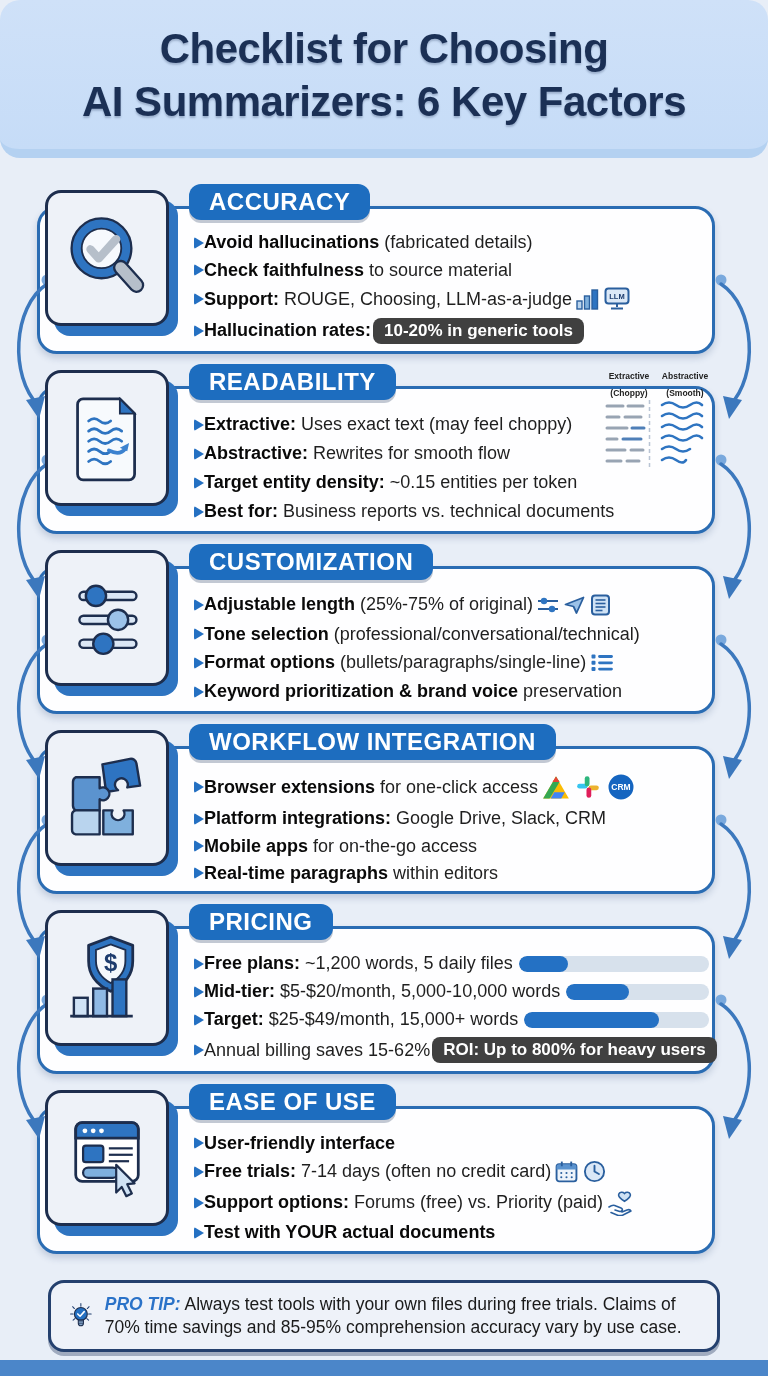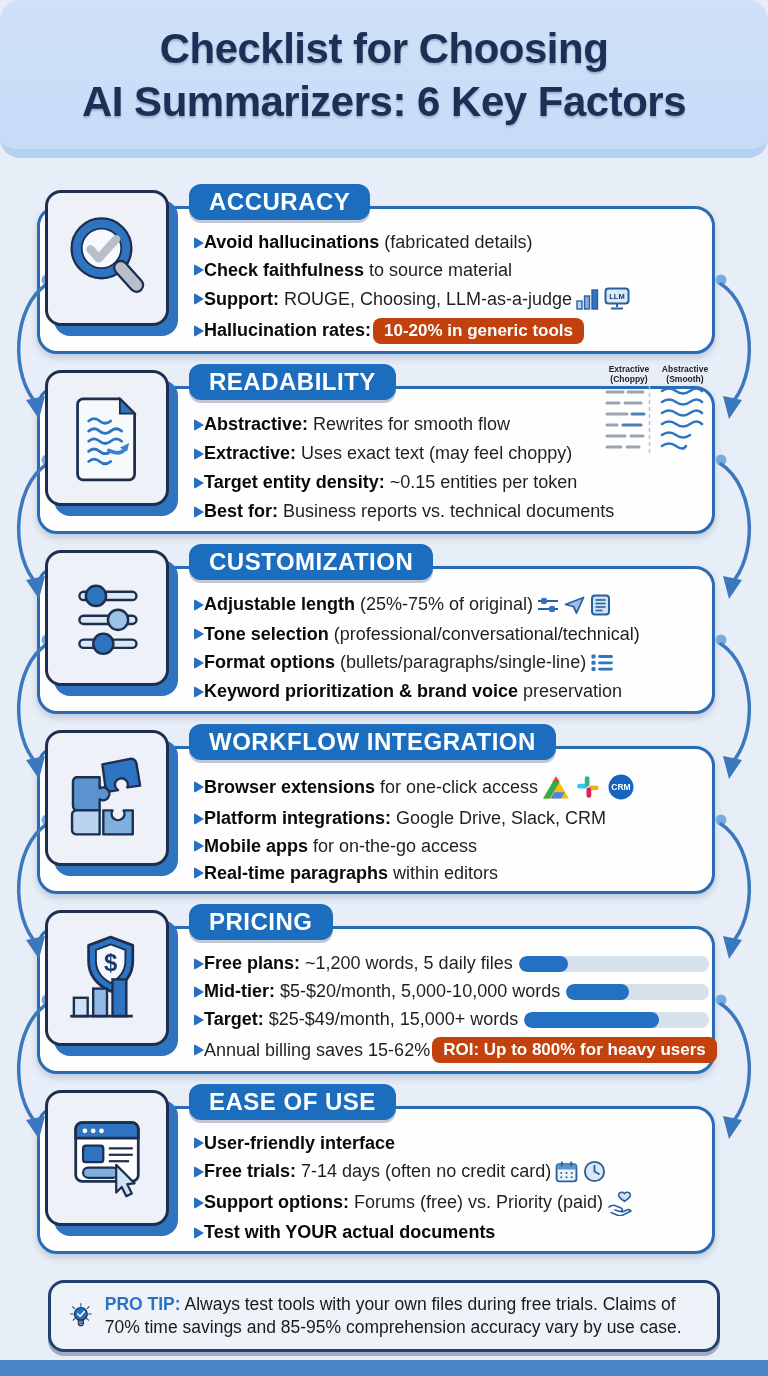--- a/index.html
+++ b/index.html
@@ -21,40 +21,40 @@
          box-shadow:0 3px 0 rgba(15,40,80,.25);}
   .tile{position:absolute;left:16px;top:8px;z-index:2;width:118px;height:130px;background:#eef2f8;
         border:3px solid #1d2e4e;border-radius:16px;box-shadow:9px 10px 0 #2e74c1;
         display:flex;align-items:center;justify-content:center;}
   .bullets{position:absolute;left:165px;right:8px;top:44px;bottom:12px;display:flex;
            flex-direction:column;justify-content:space-evenly;z-index:2;}
   .bl{display:flex;align-items:center;font-size:18px;color:#1f1f1f;white-space:nowrap;}
   .tri{flex:none;width:0;height:0;border-left:10px solid #2470c2;border-top:6px solid transparent;
        border-bottom:6px solid transparent;border-radius:2px;}
   .b{font-weight:700;color:#090909;}
-  .pill{background:#c2410c;color:#fff;font-weight:700;font-size:17px;padding:3px 11px;
+  .pill{background:#404040;color:#fff;font-weight:700;font-size:17px;padding:3px 11px;
         border-radius:8px;margin-left:2px;}
   .mini{flex:none;display:inline-flex;align-items:center;gap:5px;margin-left:4px;}
   
   .bar{flex:1;min-width:58px;height:16px;background:#d7e1ec;border-radius:8px;margin-left:6px;overflow:hidden;}
   .bar>div{height:100%;background:#2471c4;border-radius:8px;}
   
   .diagram{position:absolute;right:4px;top:2px;z-index:4;width:112px;display:flex;}
   .dg-col{width:56px;text-align:center;}
-  .dg-lab{font-size:8.5px;font-weight:700;color:#222;line-height:10px;}
+  .dg-lab{font-size:8.5px;font-weight:700;color:#222;line-height:10px;margin-top:7px;}
   
   .flow{position:absolute;width:52px;height:150px;z-index:1;}
   .flow-l{left:2px;}
   .flow-r{right:2px;transform:scaleX(-1);}
   
   .protip{position:absolute;left:48px;right:48px;top:1280px;height:66px;background:#eef2f9;
           border:3px solid #24406e;border-radius:16px;box-shadow:0 4px 0 rgba(25,45,85,.35);
           display:flex;align-items:center;gap:12px;padding:0 18px;}
   .protip-text{font-size:17.5px;line-height:23px;color:#1a1a1a;}
-  .protip-text .b2{color:#2a72c8;font-weight:700;}
+  .protip-text .b2{color:#2a72c8;font-weight:700;font-style:italic;}
   .footbar{position:absolute;left:0;right:0;bottom:0;height:16px;background:#4b86c9;}
   svg{display:block;}
 </style>
 </head>
 <body>
 
 <div class="page">
 
   <div class="header">
     <div class="title">
@@ -212,25 +212,25 @@
               <path d="M5 40 q7 -5 14 0 t14 0 t12 0"></path>
               <path d="M5 51 q7 -5 14 0 t14 0"></path>
               <path d="M5 62 q7 -5 14 0 t10 0"></path>
             </g>
           </svg>
         </div>
       </div>
       <div class="bullets">
         <div class="bl">
             <span class="tri"></span>
+            <span><span class="b">Extractive:</span><span> Uses exact text (may feel choppy)</span></span>
+          </div>
+        <div class="bl">
+            <span class="tri"></span>
             <span><span class="b">Abstractive:</span><span> Rewrites for smooth flow</span></span>
-          </div>
-        <div class="bl">
-            <span class="tri"></span>
-            <span><span class="b">Extractive:</span><span> Uses exact text (may feel choppy)</span></span>
           </div>
         <div class="bl">
             <span class="tri"></span>
             <span><span class="b">Target entity density:</span><span> ~0.15 entities per token</span></span>
           </div>
         <div class="bl">
             <span class="tri"></span>
             <span><span class="b">Best for:</span><span> Business reports vs. technical documents</span></span>
           </div>
       </div>

